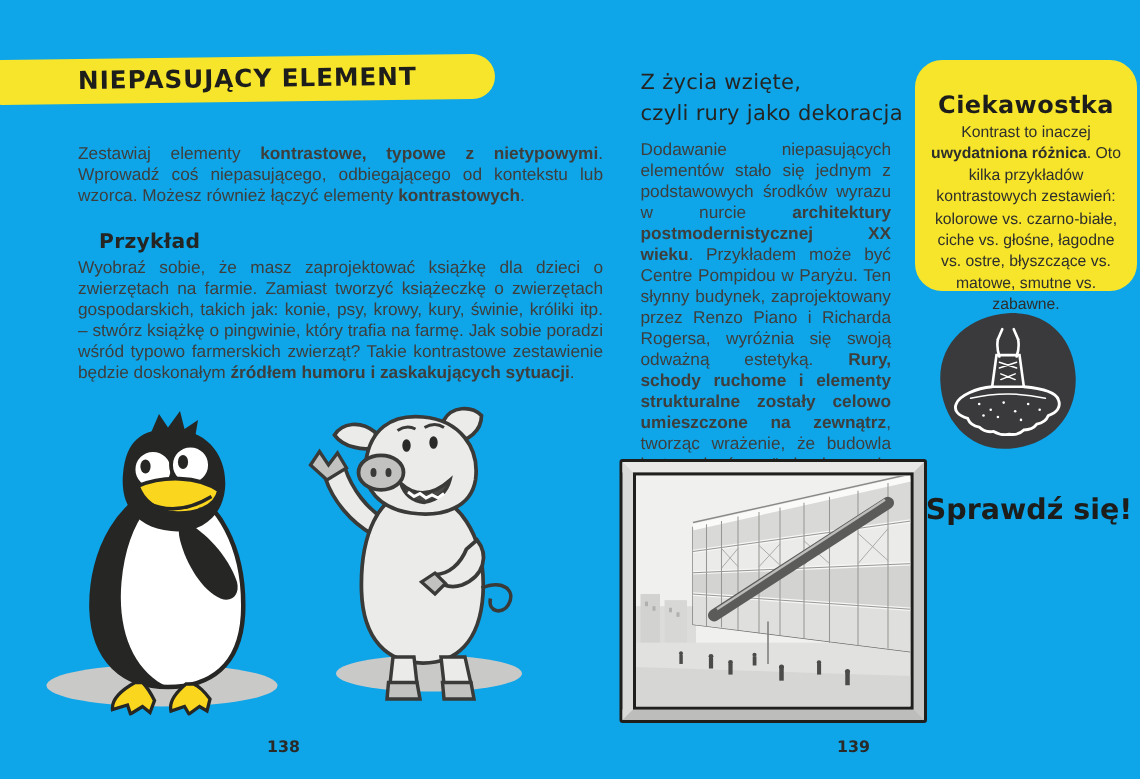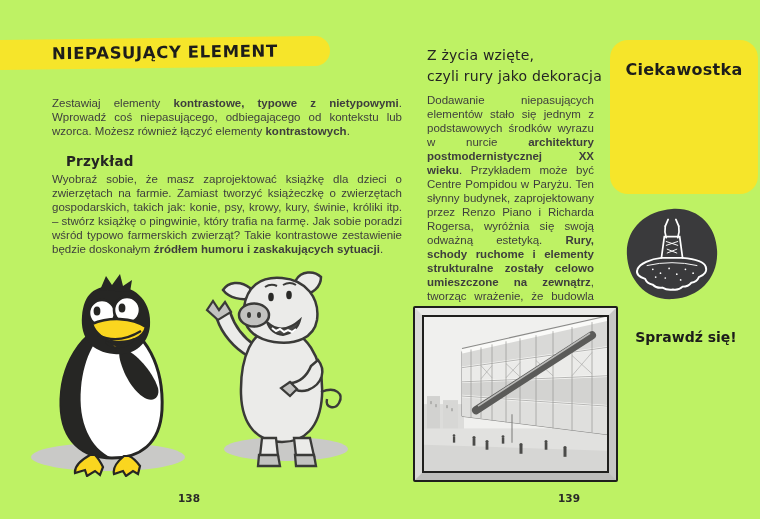--- a/index.html
+++ b/index.html
@@ -1,18 +1,18 @@
 <!DOCTYPE html>
 <html lang="pl"><head>
 <meta charset="utf-8">
 <style>
   * { margin:0; padding:0; box-sizing:border-box; }
   html,body { background:#ffffff; }
   .spread {
-    position:relative; width:760px; height:519px; background:#bef264;
+    position:relative; width:760px; height:519px; background:#0ea5e9;
     font-family:"Liberation Sans", sans-serif; color:#3d3d3c; overflow:hidden;
   }
   .abs { position:absolute; }
   .b { font-weight:bold; }
   
   .ribbon {
     left:-14px; top:38px; width:344px; height:30px; background:#f6e52a;
     border-radius:15px; transform:rotate(-0.7deg);
   }
   .ribbon-text {
@@ -35,21 +35,21 @@
   .art-heading { font-family:"DejaVu Sans", sans-serif; font-weight:normal;
     font-size:14px; color:#252523; letter-spacing:0.2px; line-height:21px; }
   .fact-box {
     left:610px; top:40px; width:148px; height:154px; background:#f6e52a;
     border-radius:18px; text-align:center; padding-top:20px;
   }
   .fact-title { font-family:"DejaVu Sans", sans-serif; font-weight:bold;
     font-size:16px; color:#1d1d1b; letter-spacing:0.3px; }
   .fact-body { font-size:10.5px; line-height:14.4px; color:#2e2e2c; padding:2px 8px 0 8px; }
   .challenge-title { font-family:"DejaVu Sans", sans-serif; font-weight:bold;
-    font-size:14px; color:#1d1d1b; left:612px; top:329px; width:148px; text-align:center; }
+    font-size:19px; color:#1d1d1b; left:612px; top:329px; width:148px; text-align:center; }
   .challenge-body { font-size:11.3px; line-height:15px; color:#3e3e3d;
     left:621px; top:355px; width:138px; text-align:center; }
   
   .photo-frame {
     left:413px; top:306px; width:205px; height:176px;
     border:2px solid #1f1f1d; background:#1f1f1d; border-radius:2px;
   }
   .photo-mat {
     width:100%; height:100%; border:7px solid;
     border-color:#e9e9e7 #c7c7c5 #bdbdbb #dadad8;
@@ -214,20 +214,21 @@
               <rect x="28.9" y="118" width="2.3" height="6"></rect>
           </g>
           <line x1="88" y1="96" x2="88" y2="124" stroke="#7a7a78" stroke-width="1"></line>
         </svg>
       </div>
     </div>
   </div>
 
   <div class="abs fact-box">
     <div class="fact-title">Ciekawostka</div>
+    <div class="fact-body"><span>Kontrast to inaczej </span><span class="b">uwydatniona różnica</span><span>. Oto kilka przykładów kontrastowych zestawień: kolorowe vs. czarno-białe, ciche vs. głośne, łagodne vs. ostre, błyszczące vs. matowe, smutne vs. zabawne.</span></div>
   </div>
 
   <svg class="abs" style="left:624px; top:206px;" width="96" height="96" viewBox="0 0 100 100">
     <path d="M 50 3 C 77 1 96 20 97 47 C 98 75 79 95 51 97 C 24 99 4 78 3 50 C 2 23 23 5 50 3 Z" fill="#3a3a3c"></path>
     <g stroke="#ffffff" fill="none" stroke-width="1.8" stroke-linecap="round">
       <path d="M 43 21 L 46 14 M 57 21 L 54 14"></path>
       <path d="M 43 21 C 42 26 43 30 44 33 M 57 21 C 58 26 57 30 56 33"></path>
       <path d="M 42 32 L 58 32 L 61 54 L 39 54 Z"></path>
       <path d="M 44 37 L 56 41 M 56 37 L 44 41 M 45 45 L 55 49 M 55 45 L 45 49" stroke-width="1"></path>
       <path d="M 39 54 C 28 55 16 60 14 66 C 12 71 16 74 22 76 q 2 5 8 6 q 4 4 10 3 q 5 3 11 2 q 6 1 10 -3 q 6 0 9 -4 q 6 -1 8 -6 c 6 -2 9 -6 7 -11 C 83 57 72 55 61 54" stroke-width="2"></path>

